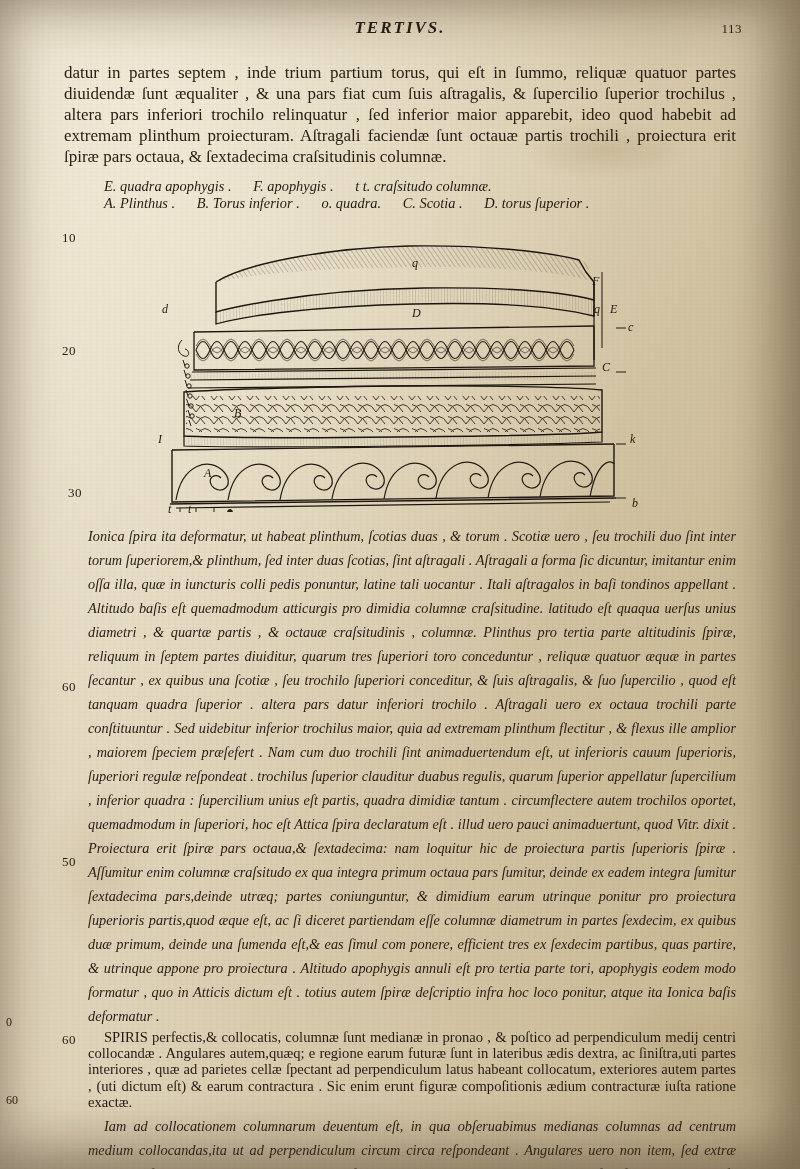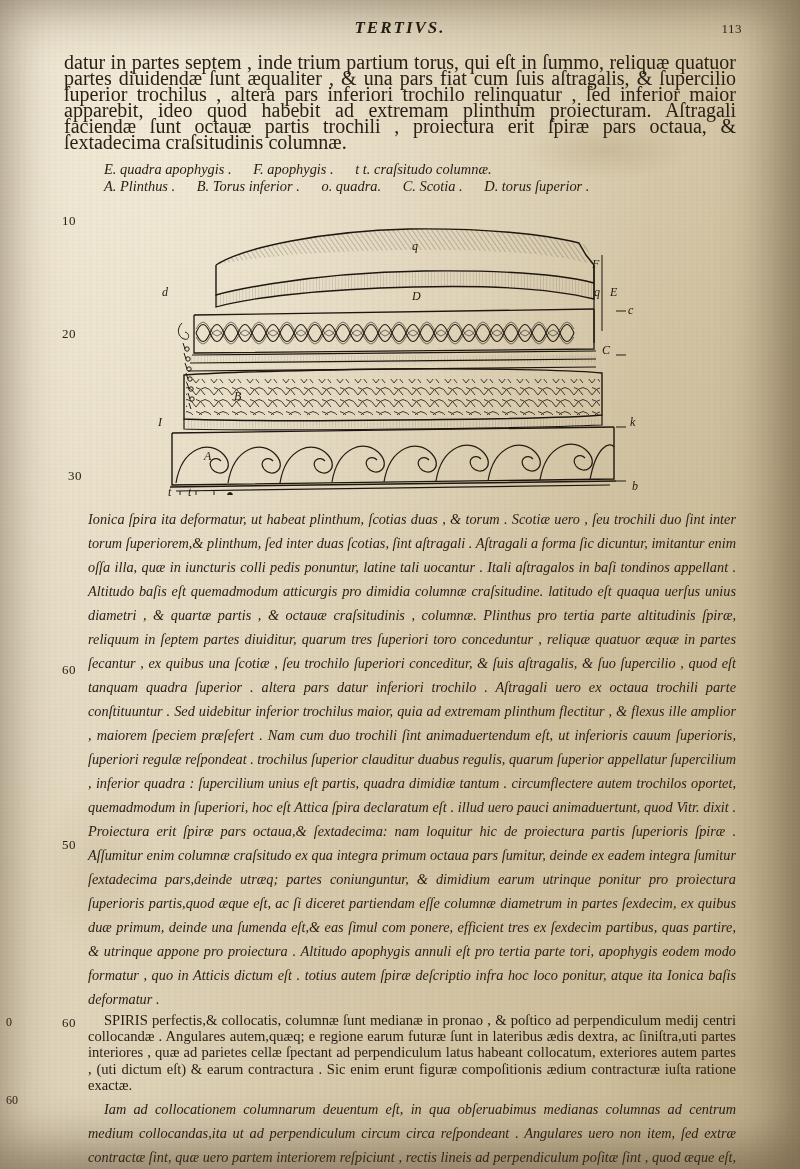--- a/index.html
+++ b/index.html
@@ -44,42 +44,42 @@
     left: 64px;
     top: 18px;
     width: 672px;
     height: 1120px;
   }
 
   
   .header {
     position: relative;
     height: 24px;
-    margin-bottom: 12px;
+    margin-bottom: 20px;
   }
   .running-head {
     text-align: center;
     font-style: italic;
     font-size: 17px;
     letter-spacing: 2px;
     font-weight: 600;
     color: #241c12;
   }
   .folio {
     position: absolute;
     right: -6px;
     top: 3px;
     font-size: 13px;
     letter-spacing: .5px;
   }
 
   
   .roman {
-    font-size: 20px;
-    line-height: 16px;
+    font-size: 17px;
+    line-height: 21px;
     text-align: justify;
     color: #2a2016;
   }
   .roman p { margin: 0; }
   .legend {
     margin-top: 11px;
     margin-bottom: 4px;
     font-style: italic;
     font-size: 14.4px;
     line-height: 17px;

